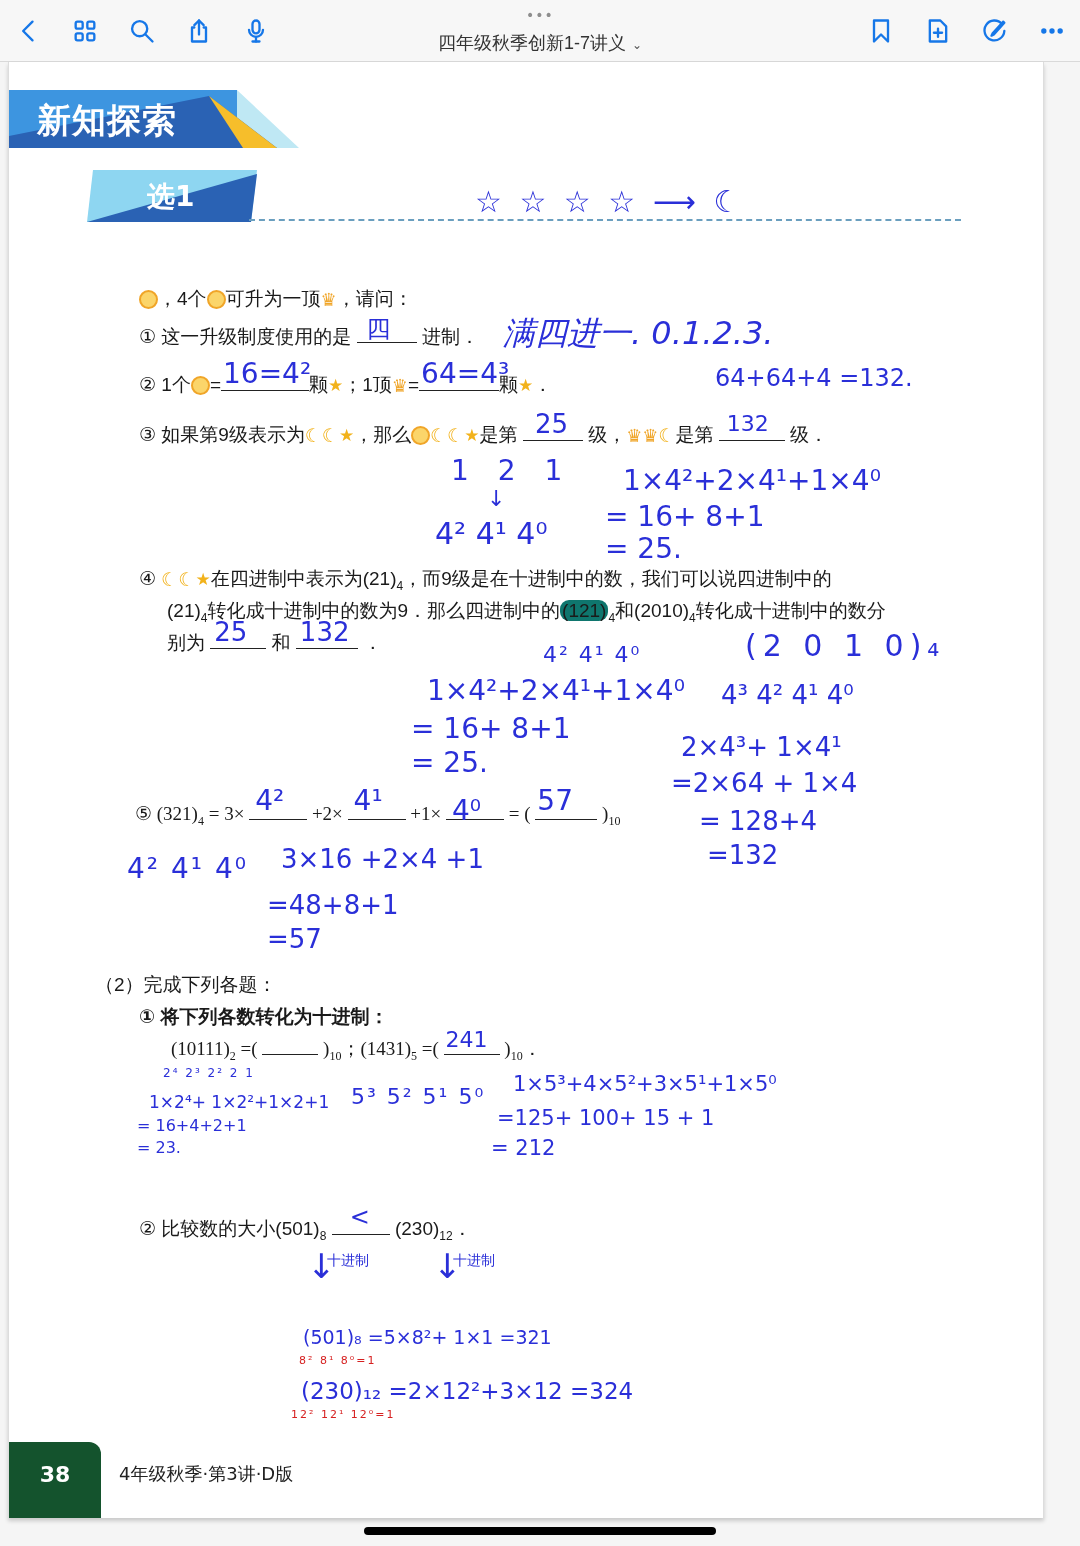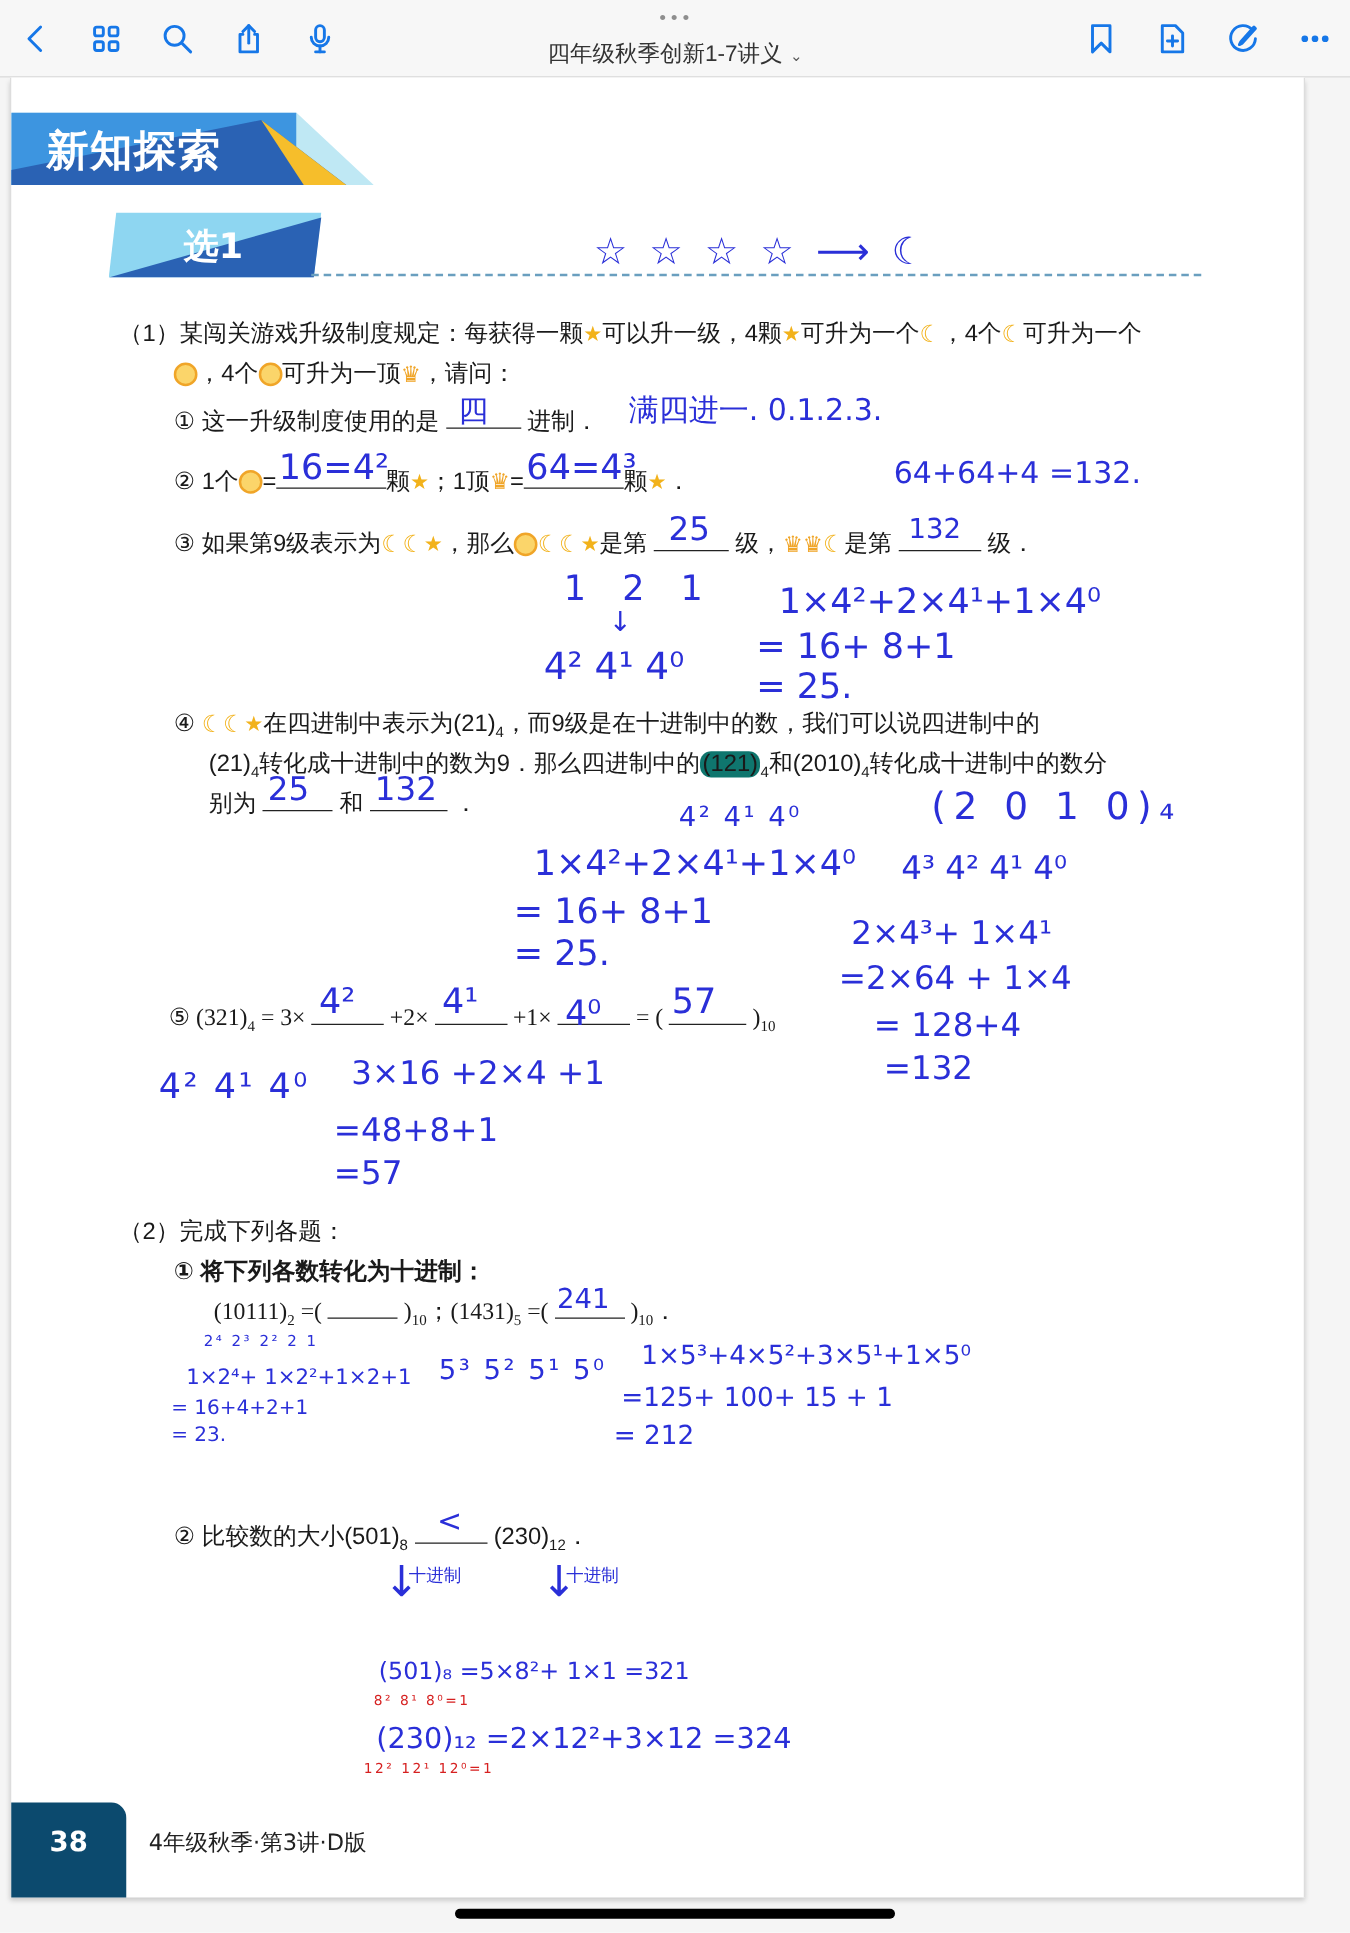--- a/index.html
+++ b/index.html
@@ -28,21 +28,21 @@
 
   .pt { position: absolute; font-size: 19px; color: #1a1a1a; white-space: nowrap; font-family: "Liberation Sans", "DejaVu Sans", sans-serif; }
   .pt sub { font-size: 12px; }
   .blank { display: inline-block; border-bottom: 1.5px solid #222; height: 18px; vertical-align: baseline; position: relative; }
   .e-star { color: #f2b21b; font-size: 17px; vertical-align: middle; }
   .e-moon { color: #f2b21b; font-size: 19px; vertical-align: middle; font-weight: bold; }
   .e-sun { display:inline-block; width:19px; height:19px; border-radius:50%; background: #fbd56a; border: 2px solid #f0a528; vertical-align: middle; }
   .e-crown { color: #f0a528; font-size: 18px; vertical-align: middle; }
   .highlight { background: #0f766e; border-radius: 9px; padding: 0 2px; }
 
-  .footer-tab { position: absolute; left: 0; top: 1380px; width: 92px; height: 76px; background: #0c4a6e; border-top-right-radius: 12px; }
+  .footer-tab { position: absolute; left: 0; top: 1380px; width: 92px; height: 76px; background: #14532d; border-top-right-radius: 12px; }
   .footer-num { position: absolute; left: 0; width: 92px; top: 20px; text-align: center; font-size: 22px; font-weight: bold; color: #fff; }
   .footer-text { position: absolute; left: 110px; top: 1400px; font-size: 18px; color: #222; }
 
   .home-indicator { position: absolute; left: 364px; top: 1527px; width: 352px; height: 8px; background: #000; border-radius: 4px; }
 </style>
 </head>
 <body>
 
 <div class="toolbar">
   <div class="grabber">•••</div>
@@ -129,34 +129,31 @@
     <svg width="172" height="52" viewBox="0 0 172 52" style="position:absolute;left:0;top:0">
       <polygon points="6,0 170,0 164,52 0,52" fill="#8ed6f1"></polygon>
       <polygon points="0,52 170,4 164,52" fill="#2a62b4"></polygon>
     </svg>
     <div class="sub-banner-text">选1</div>
   </div>
   <div class="dash-line"></div>
 
   <div class="hw" style="left:466px; top:122px; font-size:30px; letter-spacing:4px;">☆ ☆ ☆ ☆ ⟶ ☾</div>
 
-  <div class="pt" style="left:86px; top:192px;">
-    <span>（1）</span><span>某闯关游戏升级制度规定：每获得一颗</span><span class="e-star">★</span><span>可以升一级，4颗</span><span class="e-star">★</span><span>可升为一个</span><span class="e-moon">☾</span><span>，4个</span><span class="e-moon">☾</span><span>可升为一个</span>
-  </div>
   <div class="pt" style="left:130px; top:224px;">
     <span class="e-sun"></span><span>，4个</span><span class="e-sun"></span><span>可升为一顶</span><span class="e-crown">♛</span><span>，请问：</span>
   </div>
 
   <div class="pt" style="left:130px; top:262px;">
     <span>①</span>
     <span>这一升级制度使用的是</span>
     <span class="blank" style="width:60px"><span class="hw" style="left:10px; top:-12px; font-size:24px;">四</span></span>
     <span>进制．</span>
   </div>
-  <div class="hw" style="left:494px; top:250px; font-size:24px;">满四进一. 0.1.2.3.</div>
+  <div class="hw" style="left:494px; top:250px; font-size:32px;font-style:italic;">满四进一. 0.1.2.3.</div>
 
   <div class="pt" style="left:130px; top:310px;">
     <span>②</span>
     <span>1个</span><span class="e-sun"></span><span>=</span><span class="blank" style="width:88px"><span class="hw" style="left:2px; top:-16px; font-size:28px;">16=4²</span></span><span>颗</span><span class="e-star">★</span><span>；1顶</span><span class="e-crown">♛</span><span>=</span><span class="blank" style="width:80px"><span class="hw" style="left:2px; top:-16px; font-size:28px;">64=4³</span></span><span>颗</span><span class="e-star">★</span><span>．</span>
   </div>
   <div class="hw" style="left:706px; top:302px; font-size:24px;">64+64+4 =132.</div>
 
   <div class="pt" style="left:130px; top:360px;">
     <span>③</span>
     <span>如果第9级表示为</span><span class="e-moon">☾</span><span class="e-moon">☾</span><span class="e-star">★</span><span>，那么</span><span class="e-sun"></span><span class="e-moon">☾</span><span class="e-moon">☾</span><span class="e-star">★</span><span>是第</span>

